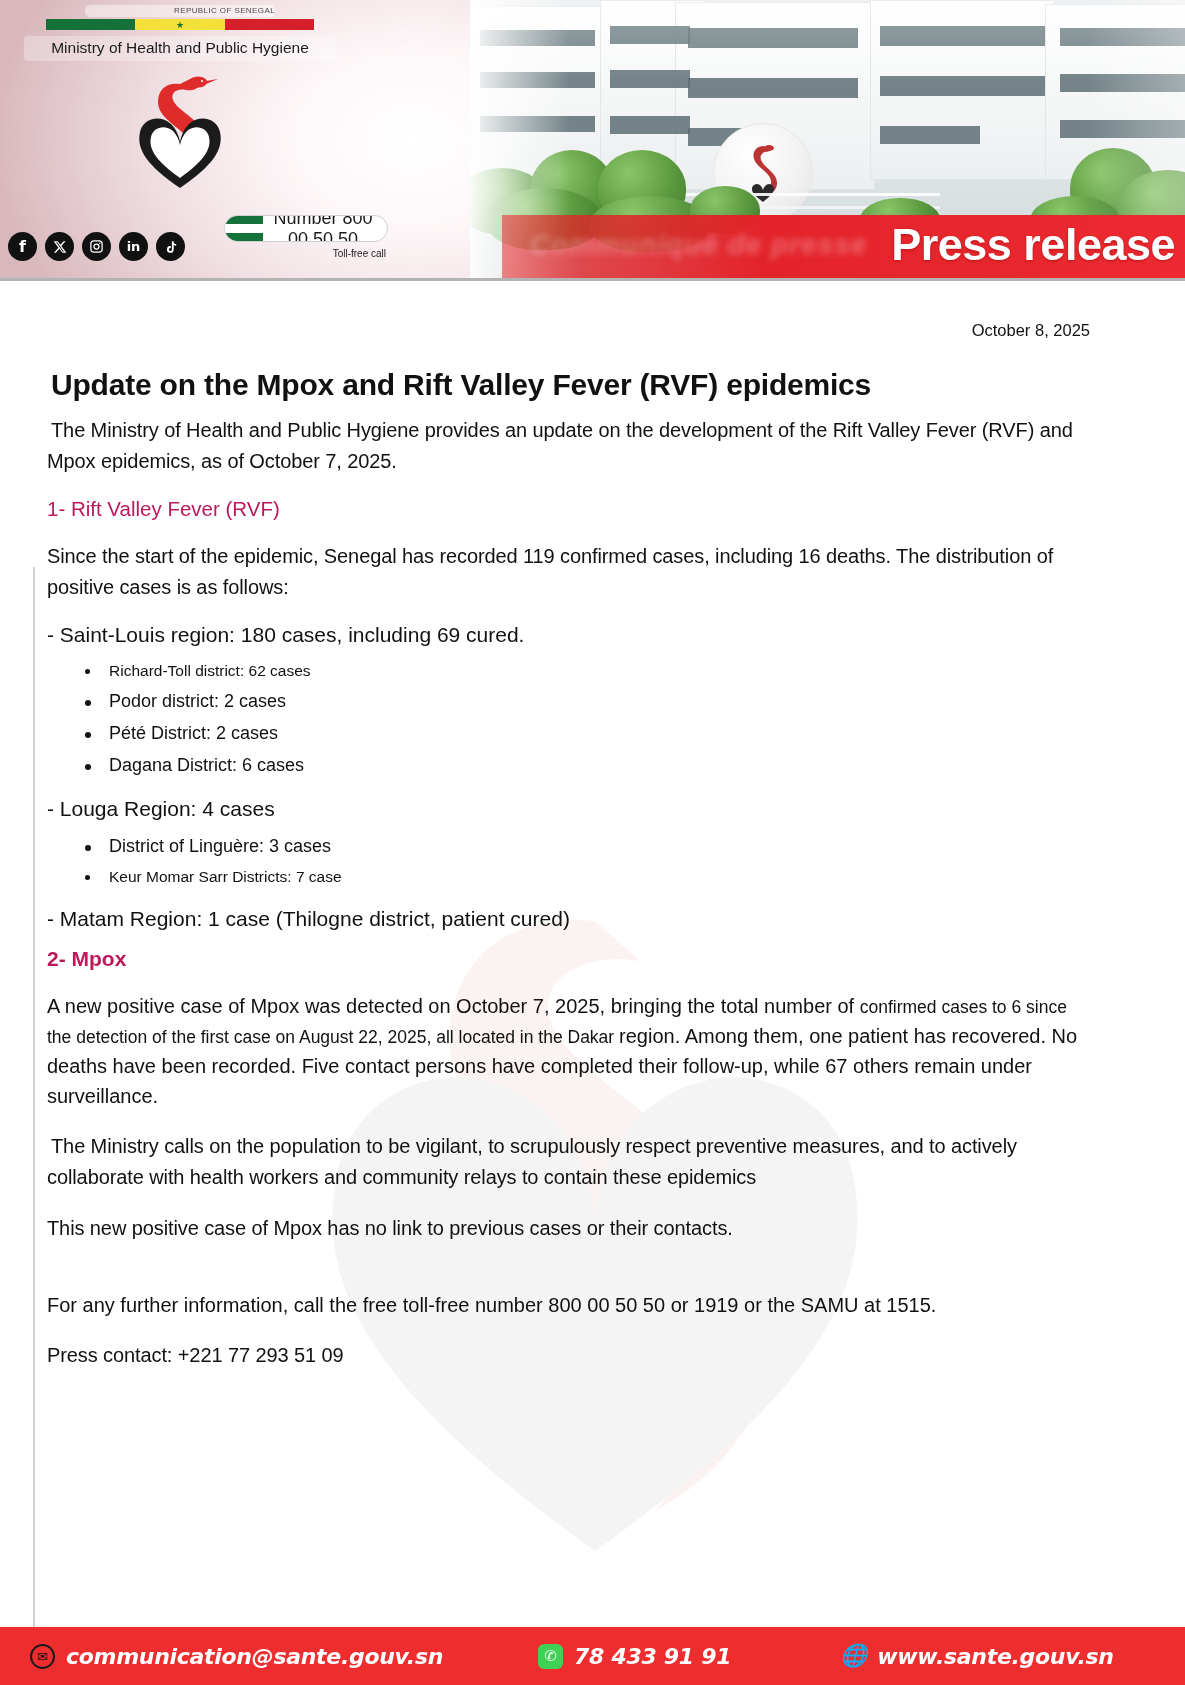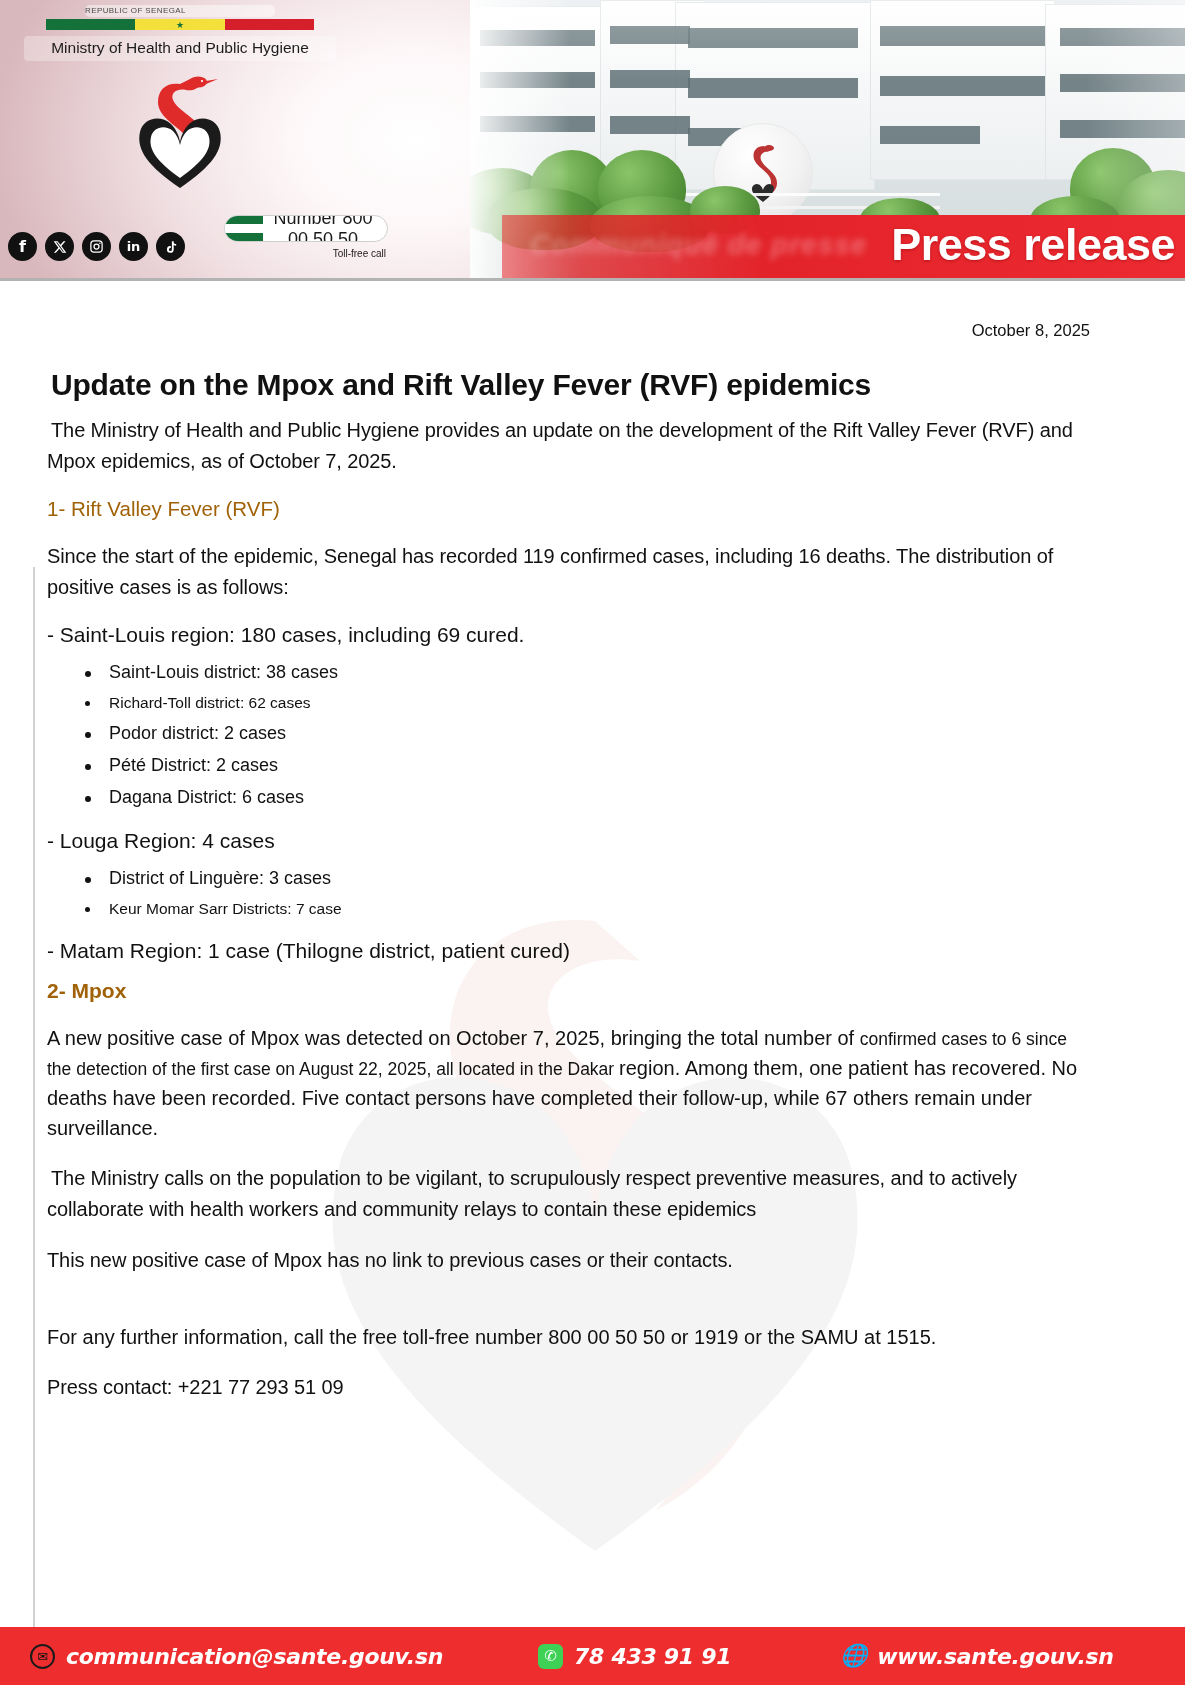--- a/index.html
+++ b/index.html
@@ -30,21 +30,21 @@
       radial-gradient(ellipse 420px 300px at 88% 50%, #ffffff 0%, #fdf7f8 30%, #f0dfe2 62%, #d9b8bd 100%);
     overflow: hidden;
   }
   .flag-title-wrap {
     position: absolute;
     left: 24px;
     top: 5px;
     width: 312px;
   }
   .rep-label {
-    text-align: left;
+    text-align: right;
     font-size: 8px;
     letter-spacing: .4px;
     color: #4a4a4a;
     background: rgba(255,255,255,0.45);
     padding: 1px 0 2px;
     border-radius: 5px;
     width: 190px;
     margin: 0 auto;
   }
   .flag {
@@ -293,21 +293,21 @@
     line-height: 1.55;
     margin: 0 0 20px 0;
     color: #111;
     letter-spacing: -.1px;
   }
   p.para.indent { text-indent: 4px; }
   h2.sec {
     font-size: 20.5px;
     font-weight: 400;
     margin: 0 0 20px 0;
-    color: #a16207;
+    color: #be185d;
   }
   h2.sec.bold { font-weight: bold; font-size: 21px; }
   p.region {
     font-size: 21px;
     margin: 0 0 16px 0;
     color: #111;
   }
   ul.districts {
     margin: 0 0 22px 0;
     padding-left: 62px;
@@ -533,21 +533,20 @@
     <h1 class="doc-title">Update on the Mpox and Rift Valley Fever (RVF) epidemics</h1>
 
     <p class="para indent">The Ministry of Health and Public Hygiene provides an update on the development of the Rift Valley Fever (RVF) and Mpox epidemics, as of October 7, 2025.</p>
 
     <h2 class="sec">1- Rift Valley Fever (RVF)</h2>
 
     <p class="para">Since the start of the epidemic, Senegal has recorded 119 confirmed cases, including 16 deaths. The distribution of positive cases is as follows:</p>
 
     <p class="region">- Saint-Louis region: 180 cases, including 69 cured.</p>
     <ul class="districts">
-      <li>Saint-Louis district: 38 cases</li>
       <li class="sm">Richard-Toll district: 62 cases</li>
       <li>Podor district: 2 cases</li>
       <li>Pété District: 2 cases</li>
       <li>Dagana District: 6 cases</li>
     </ul>
 
     <p class="region">- Louga Region: 4 cases</p>
     <ul class="districts">
       <li>District of Linguère: 3 cases</li>
       <li class="sm">Keur Momar Sarr Districts: 7 case</li>

